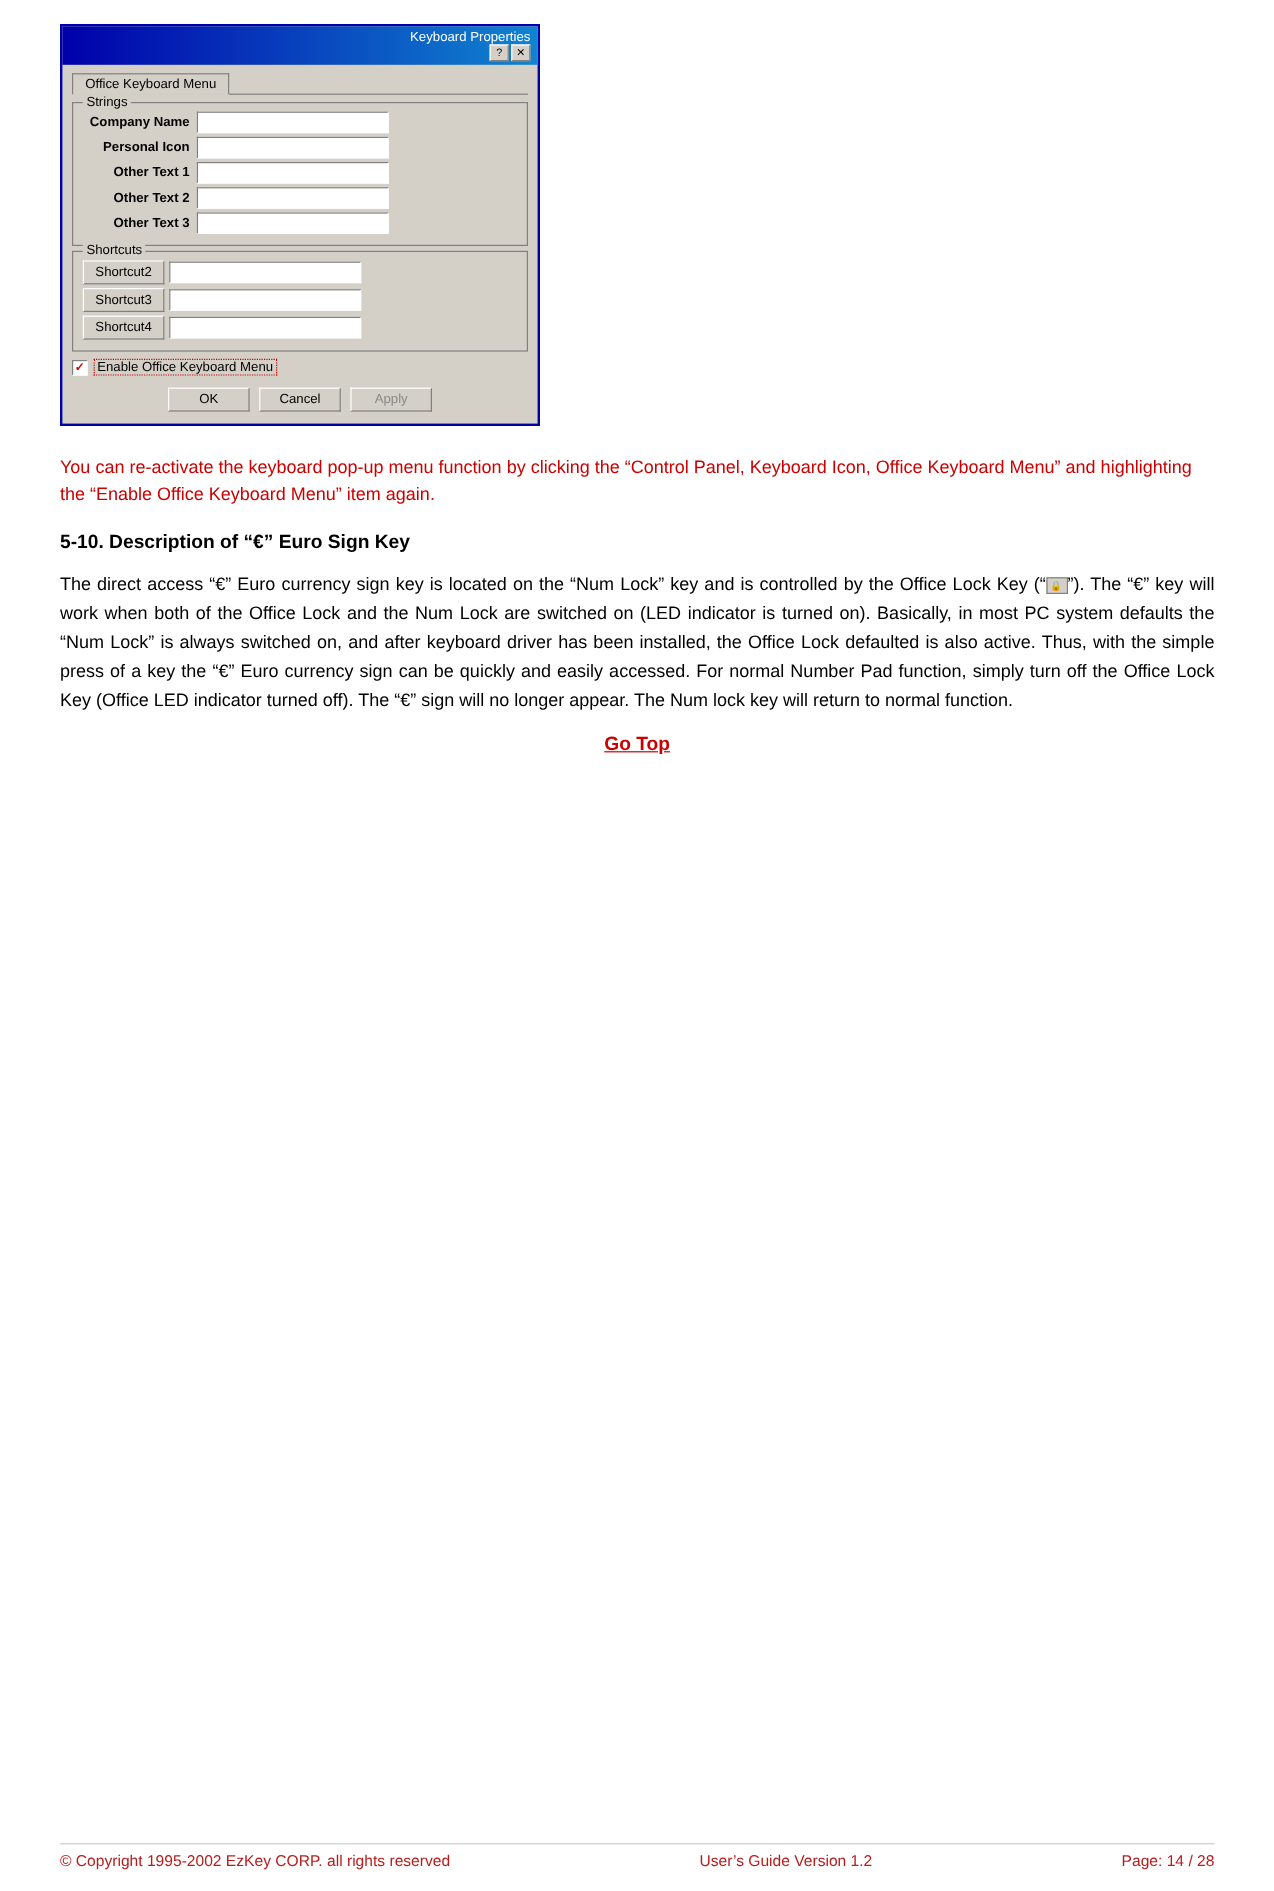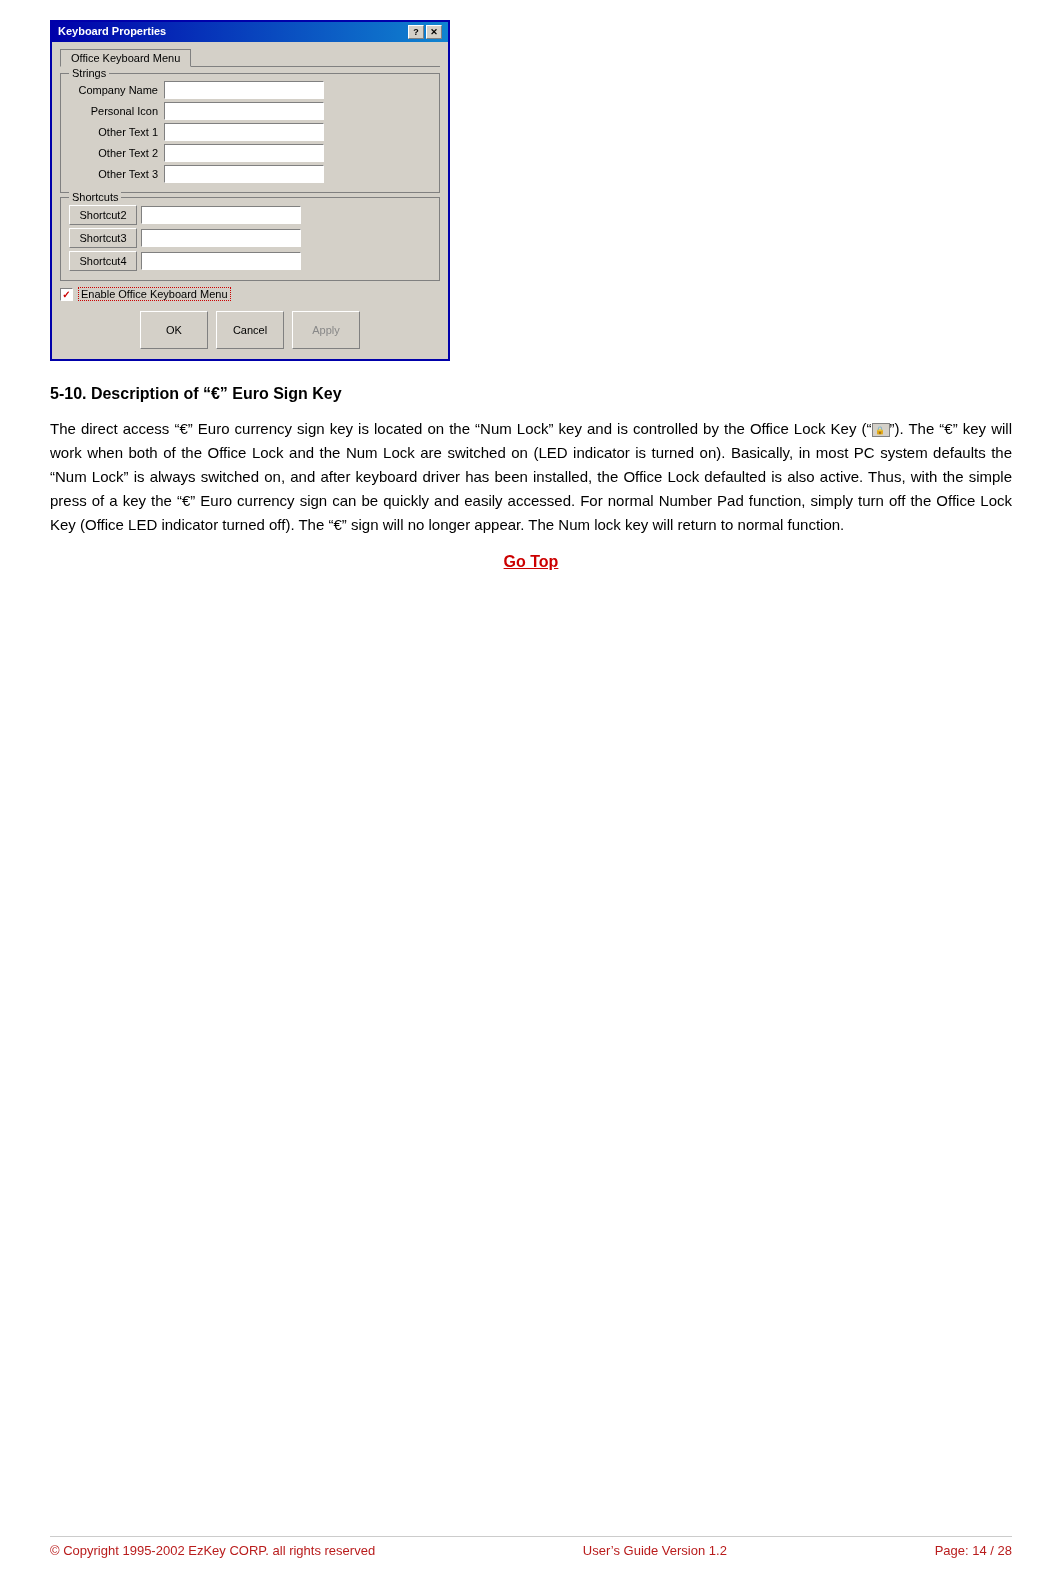--- a/index.html
+++ b/index.html
@@ -35,23 +35,24 @@
       font-family: 'Tahoma', Arial, sans-serif;
       font-size: 11px;
     }
 
     .dialog-titlebar {
       background: linear-gradient(to right, #0000aa, #1084d0);
       color: white;
       padding: 3px 6px;
       display: flex;
       justify-content: space-between;
-      align-items: flex-start;
-      font-size: 11px;
-      font-weight: bold;
+      align-items: flex-end;
+      font-size: 11px;
+      font-weight: normal;
+      flex-direction: column;
     }
 
     .dialog-titlebar-buttons {
       display: flex;
       gap: 2px;
     }
 
     .title-btn {
       width: 16px;
       height: 14px;
@@ -114,20 +115,21 @@
       display: flex;
       align-items: center;
       margin: 3px 0;
     }
 
     .field-label {
       width: 95px;
       text-align: right;
       font-size: 11px;
       padding-right: 6px;
+      font-weight: bold;
     }
 
     .field-input {
       width: 160px;
       height: 18px;
       background: white;
       border: 1px solid;
       border-color: #808080 #ffffff #ffffff #808080;
       font-size: 11px;
     }
@@ -191,21 +193,21 @@
 
     .dialog-footer {
       display: flex;
       justify-content: center;
       gap: 8px;
       padding: 6px 0 4px 0;
     }
 
     .dialog-footer-btn {
       width: 68px;
-      height: 38px;
+      height: 20px;
       background: #d4d0c8;
       border: 1px solid;
       border-color: #ffffff #808080 #808080 #ffffff;
       font-size: 11px;
       cursor: pointer;
       text-align: center;
     }
 
     
     .red-text {
@@ -327,20 +329,21 @@
 
         <div class="dialog-footer">
           <button class="dialog-footer-btn">OK</button>
           <button class="dialog-footer-btn">Cancel</button>
           <button class="dialog-footer-btn" style="color:#888;">Apply</button>
         </div>
       </div>
     </div>
   </div>
 
+  <p class="red-text">You can re-activate the keyboard pop-up menu function by clicking the “Control Panel, Keyboard Icon, Office Keyboard Menu” and highlighting the “Enable Office Keyboard Menu” item again.</p>
 
   <p class="section-heading">5-10. Description of “€” Euro Sign Key</p>
 
   <p class="body-text">
     The direct access “€” Euro currency sign key is located on the “Num Lock” key and is controlled by the Office Lock Key (“<span style="display:inline-block;width:18px;height:14px;background:#d4d0c8;border:1px solid #808080;vertical-align:middle;font-size:8px;text-align:center;line-height:14px;">🔒</span>”). The “€” key will work when both of the Office Lock and the Num Lock are switched on (LED indicator is turned on). Basically, in most PC system defaults the “Num Lock” is always switched on, and after keyboard driver has been installed, the Office Lock defaulted is also active. Thus, with the simple press of a key the “€” Euro currency sign can be quickly and easily accessed. For normal Number Pad function, simply turn off the Office Lock Key (Office LED indicator turned off). The “€” sign will no longer appear. The Num lock key will return to normal function.
   </p>
 
   <div class="go-top-container">
     <a class="go-top-link">Go Top</a>
   </div>

